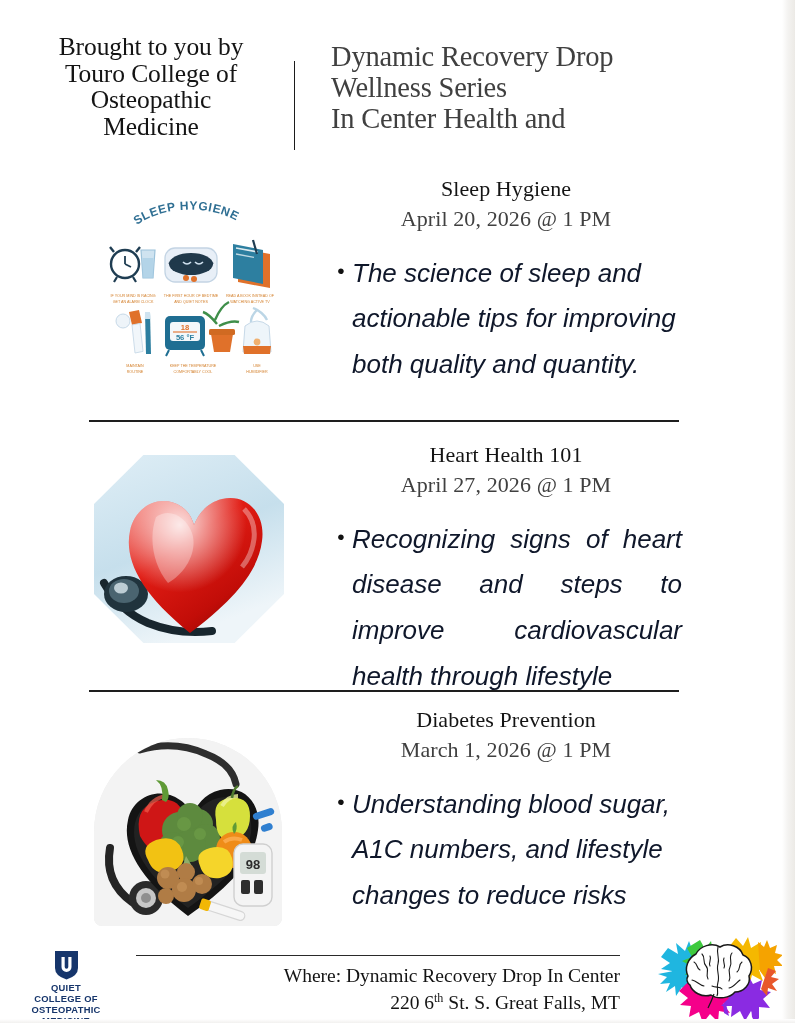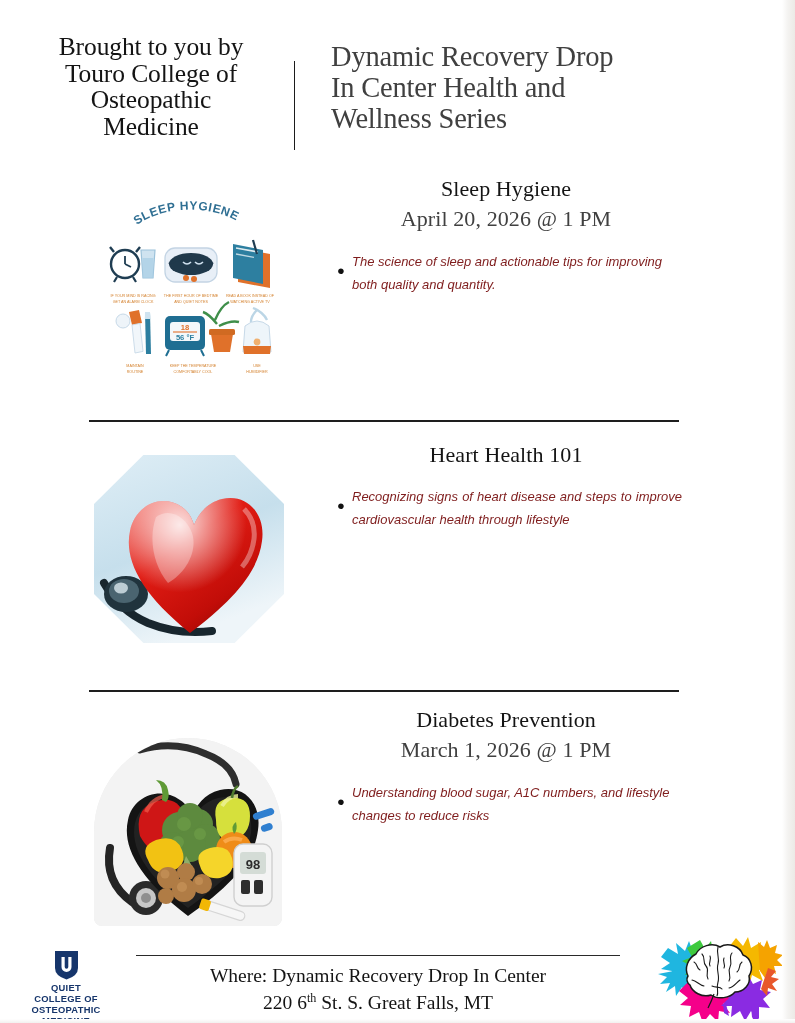--- a/index.html
+++ b/index.html
@@ -119,23 +119,23 @@
     font-size: 21px;
     line-height: 1;
     color: #111;
     text-align: center;
     font-family: "Liberation Sans", sans-serif;
   }
   .bullet-body {
     flex: 1 1 auto;
     font-family: "Liberation Sans", "DejaVu Sans", sans-serif;
     font-style: italic;
-    font-size: 13px;
+    font-size: 26px;
     line-height: 1.76;
-    color: #7f1d1d;
+    color: #0f172a;
   }
   .bullet-body.justify {
     text-align: justify;
     text-align-last: left;
   }
 
   
   .divider {
     position: absolute;
     left: 89px;
@@ -151,21 +151,21 @@
     height: 0;
     border-top: 1.9px solid #2a2a2a;
   }
 
   
   .footer-text {
     position: absolute;
     left: 136px;
     top: 963px;
     width: 484px;
-    text-align: center;
+    text-align: right;
     font-size: 19.5px;
     line-height: 1.38;
     color: #141414;
   }
   .footer-text sup {
     font-size: 0.62em;
     vertical-align: super;
     line-height: 0;
   }
 
@@ -230,22 +230,22 @@
       <div>Brought to you by</div>
       <div>Touro College of</div>
       <div>Osteopathic</div>
       <div>Medicine</div>
     </div>
 
     <div class="header-rule"></div>
 
     <div class="header-right">
       <div>Dynamic Recovery Drop</div>
+      <div>Wellness Series</div>
       <div>In Center Health and</div>
-      <div>Wellness Series</div>
     </div>
   </div>
 
   <div class="section" style="top:174px;height:230px;">
 
     <div class="sec-img" style="top:22px;">
       <svg class="art-sleep" viewBox="0 0 194 193">
         <rect x="0" y="0" width="194" height="193" fill="#ffffff"></rect>
 
         <path id="arcS" d="M38,34 A70,44 0 0,1 156,34" fill="none"></path>
@@ -371,20 +371,21 @@
 
         <path d="M96,178 C46,138 30,104 36,76 C41,50 68,38 88,52 C94,56 98,63 100,70 C104,60 112,48 128,44 C152,38 172,58 168,86 C164,118 138,146 96,178 Z" fill="url(#heartRed)"></path>
         <path d="M96,178 C46,138 30,104 36,76 C41,50 68,38 88,52 C94,56 98,63 100,70 C104,60 112,48 128,44 C152,38 172,58 168,86 C164,118 138,146 96,178 Z" fill="url(#gloss)"></path>
         <path d="M62,62 C76,52 92,62 98,78 C104,96 92,118 74,128 C60,112 54,84 62,62 Z" fill="#ffffff" opacity="0.3"></path>
         <path d="M150,54 q12,12 10,30 q-2,16 -12,28" fill="none" stroke="#ffffff" stroke-width="5" opacity="0.35"></path>
       </svg>
     </div>
 
     <div class="sec-text" style="top:0;">
       <div class="sec-title">Heart Health 101</div>
+      <div class="sec-date">April 27, 2026 @ 1 PM</div>
       <div class="bullet-wrap">
         <div class="bullet-dot">•</div>
         <div class="bullet-body justify">Recognizing signs of heart disease and steps to improve cardiovascular health through lifestyle</div>
       </div>
     </div>
   </div>
 
   <div class="divider" style="top:690px;"></div>
 
   <div class="section" style="top:705px;height:230px;">

